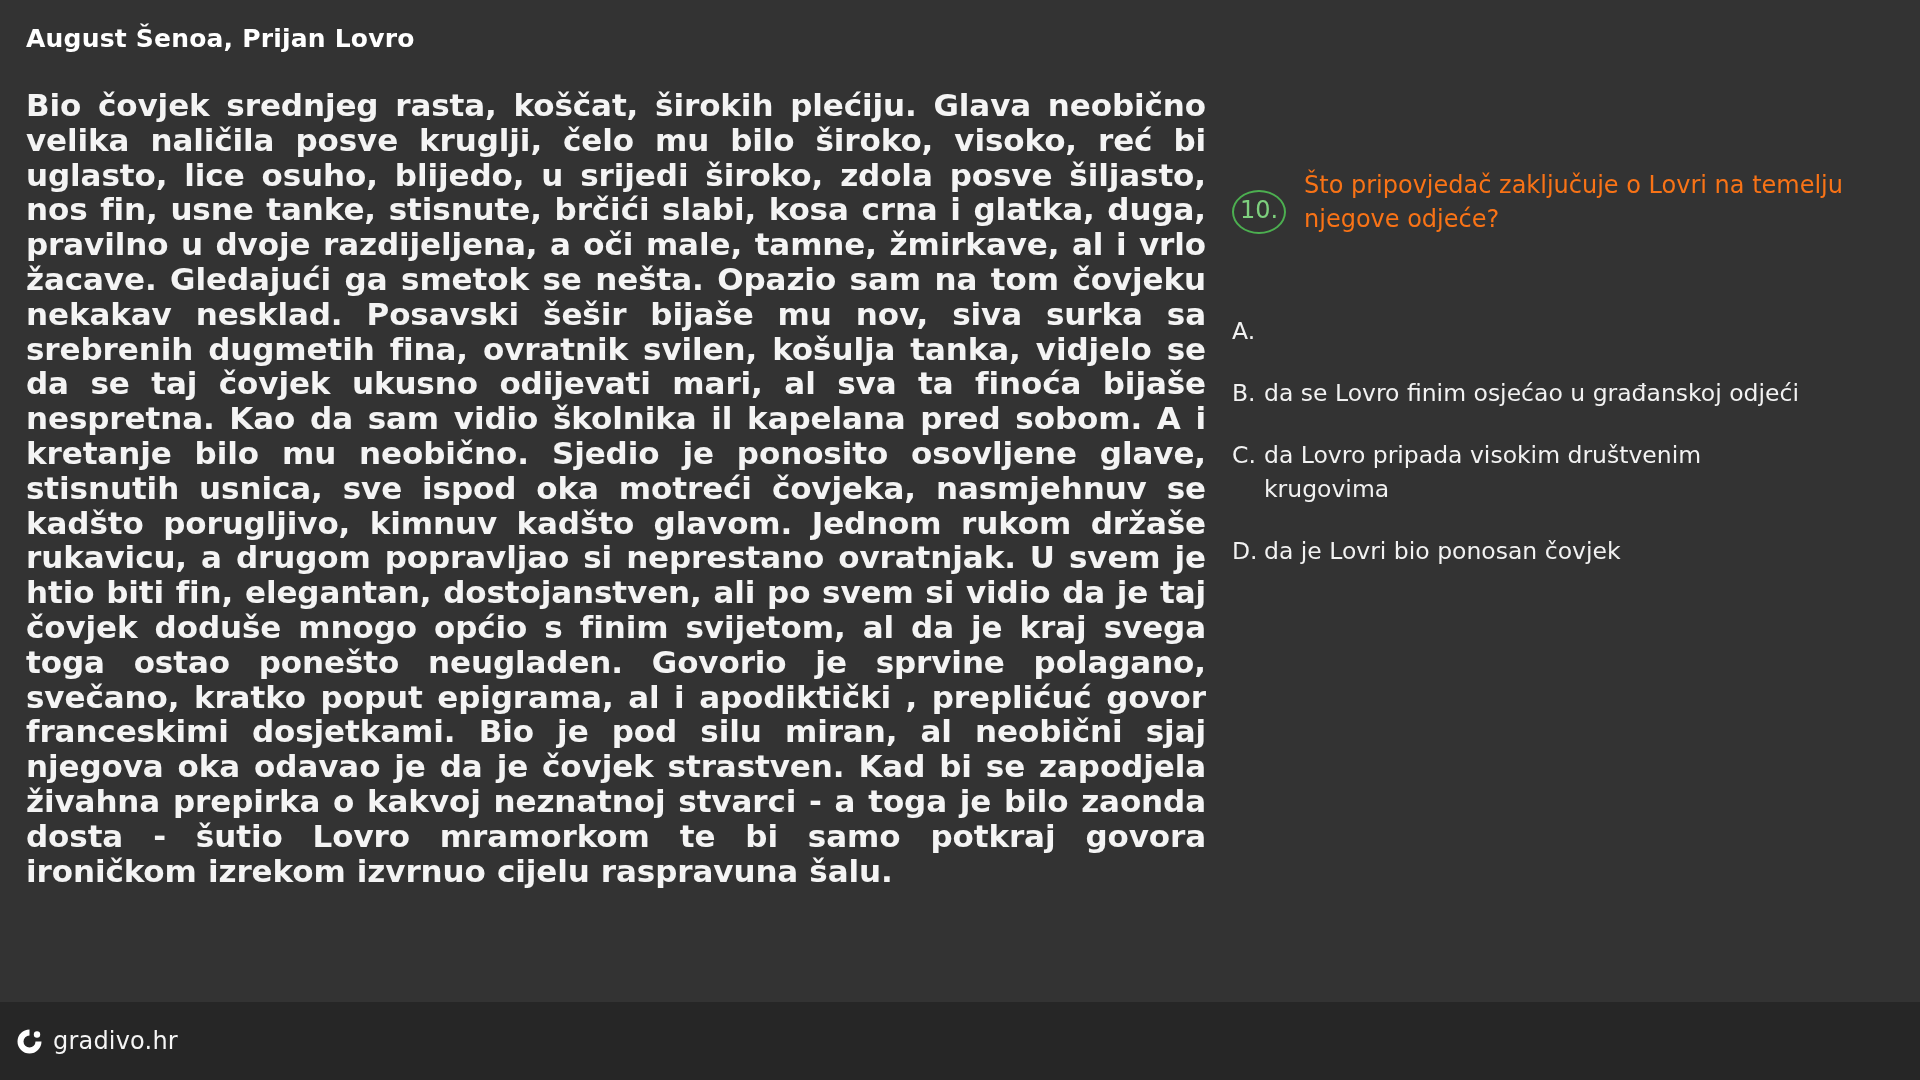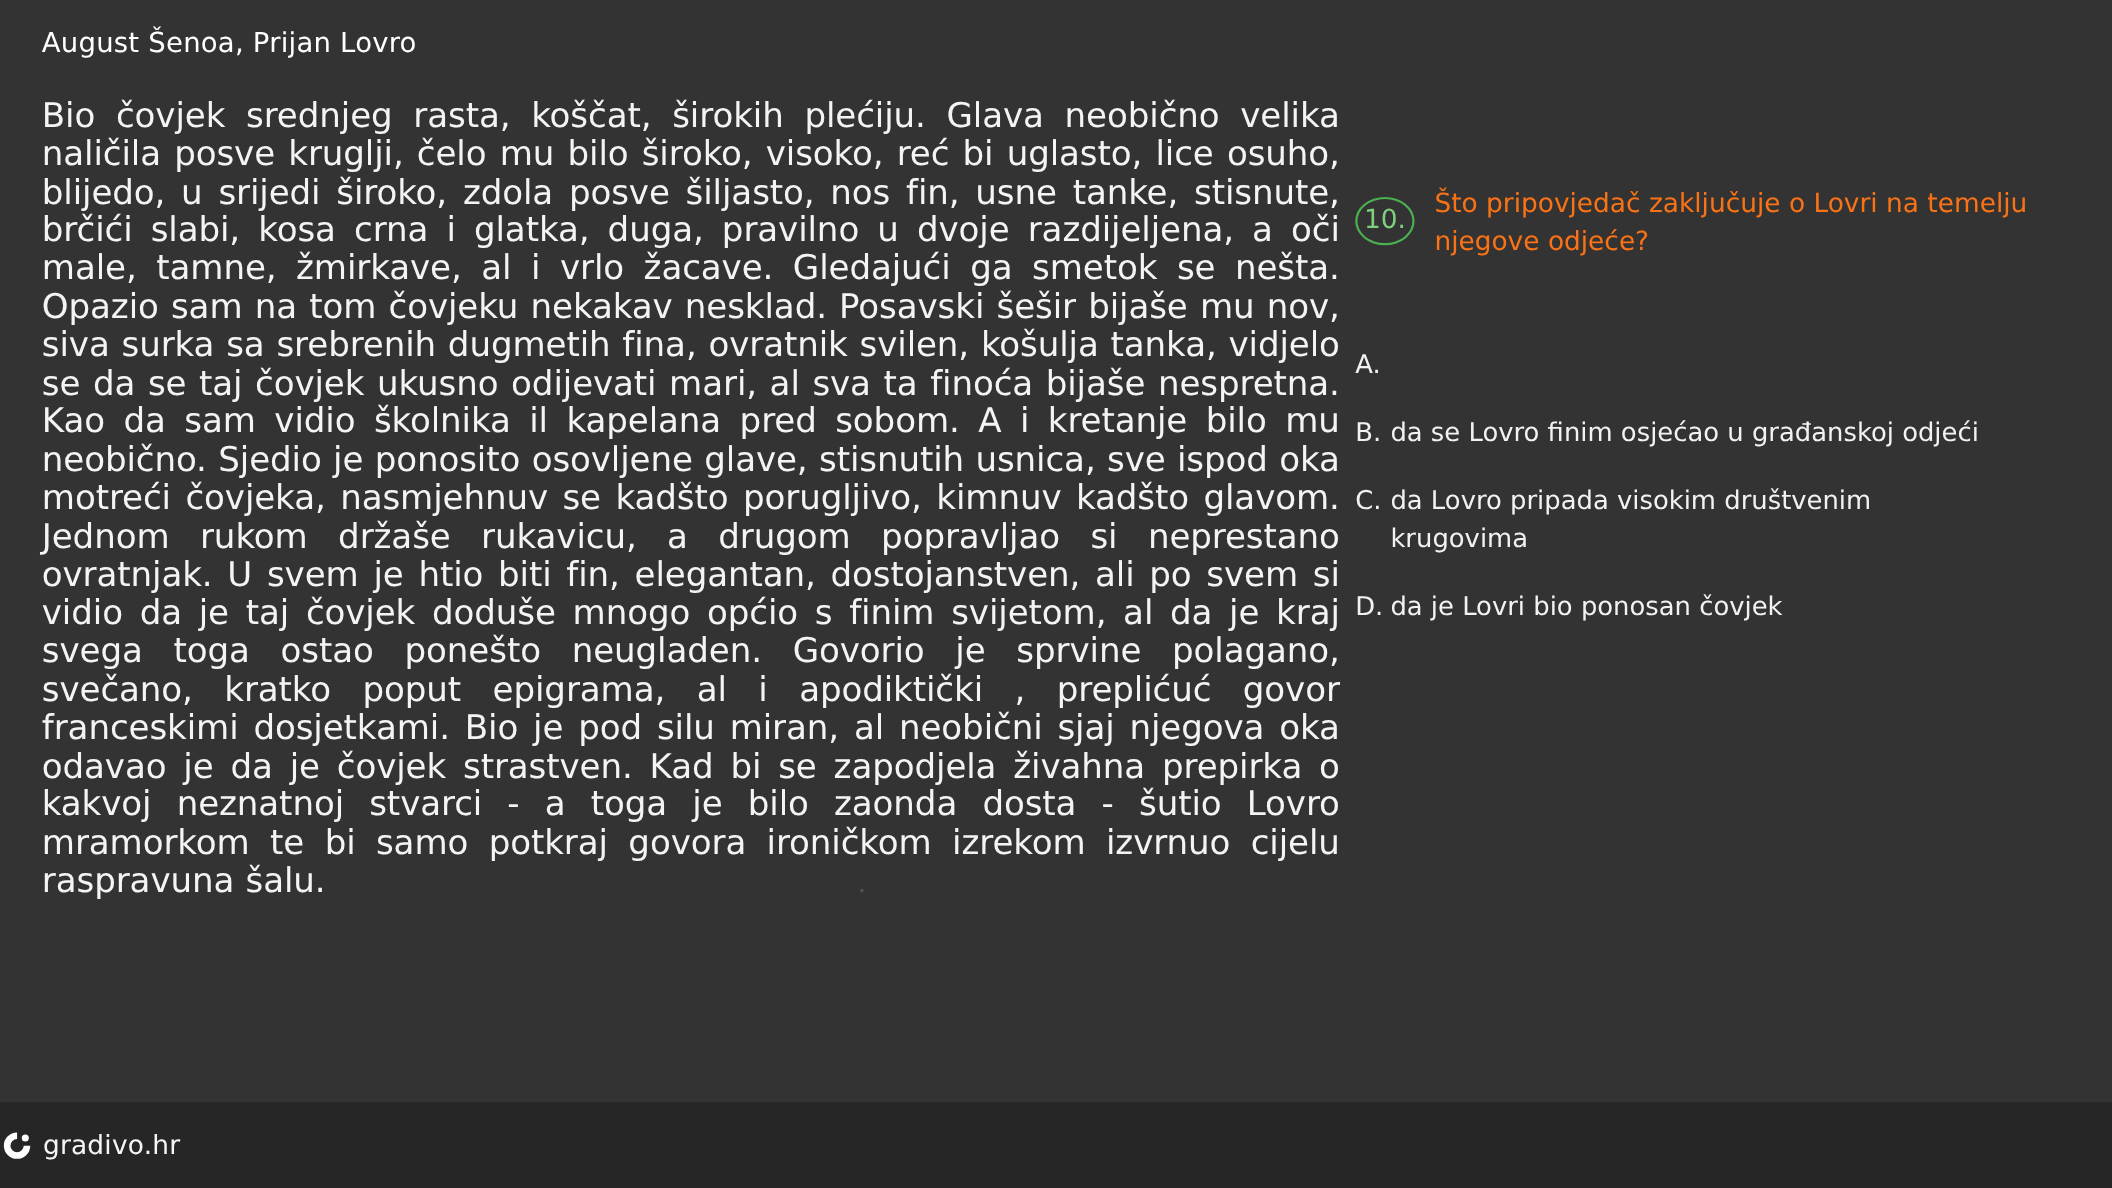--- a/index.html
+++ b/index.html
@@ -18,23 +18,24 @@
   .page {
     position: absolute;
     left: 0; top: 0;
     width: 1920px;
     height: 1080px;
   }
 
   
   .passage {
     position: absolute;
-    left: 38px;
+    left: 26px;
     top: 22px;
     width: 1200px;
+    font-weight: bold;
   }
   .passage-title {
     font-size: 25px;
     line-height: 34px;
     color: #ffffff;
     margin-bottom: 32px;
     letter-spacing: 0.2px;
   }
   .passage-body {
     font-size: 31px;
@@ -84,21 +85,21 @@
 
   
   .question-col {
     position: absolute;
     left: 1232px;
     top: 168px;
     width: 640px;
   }
   .q-head {
     display: flex;
-    align-items: center;
+    align-items: flex-end;
   }
   .q-number {
     flex: 0 0 auto;
     width: 56px;
     height: 46px;
     margin-right: 16px;
     position: relative;
   }
   .q-number-circle {
     position: absolute;
@@ -149,21 +150,21 @@
   
   .bottom-bar {
     position: absolute;
     left: 0;
     bottom: 0;
     width: 1920px;
     height: 78px;
     background: #262626;
     display: flex;
     align-items: center;
-    padding-left: 2px;
+    padding-left: 16px;
     box-sizing: border-box;
   }
   .brand {
     display: flex;
     align-items: center;
   }
   .brand-logo {
     width: 27px;
     height: 27px;
     margin-right: 10px;

